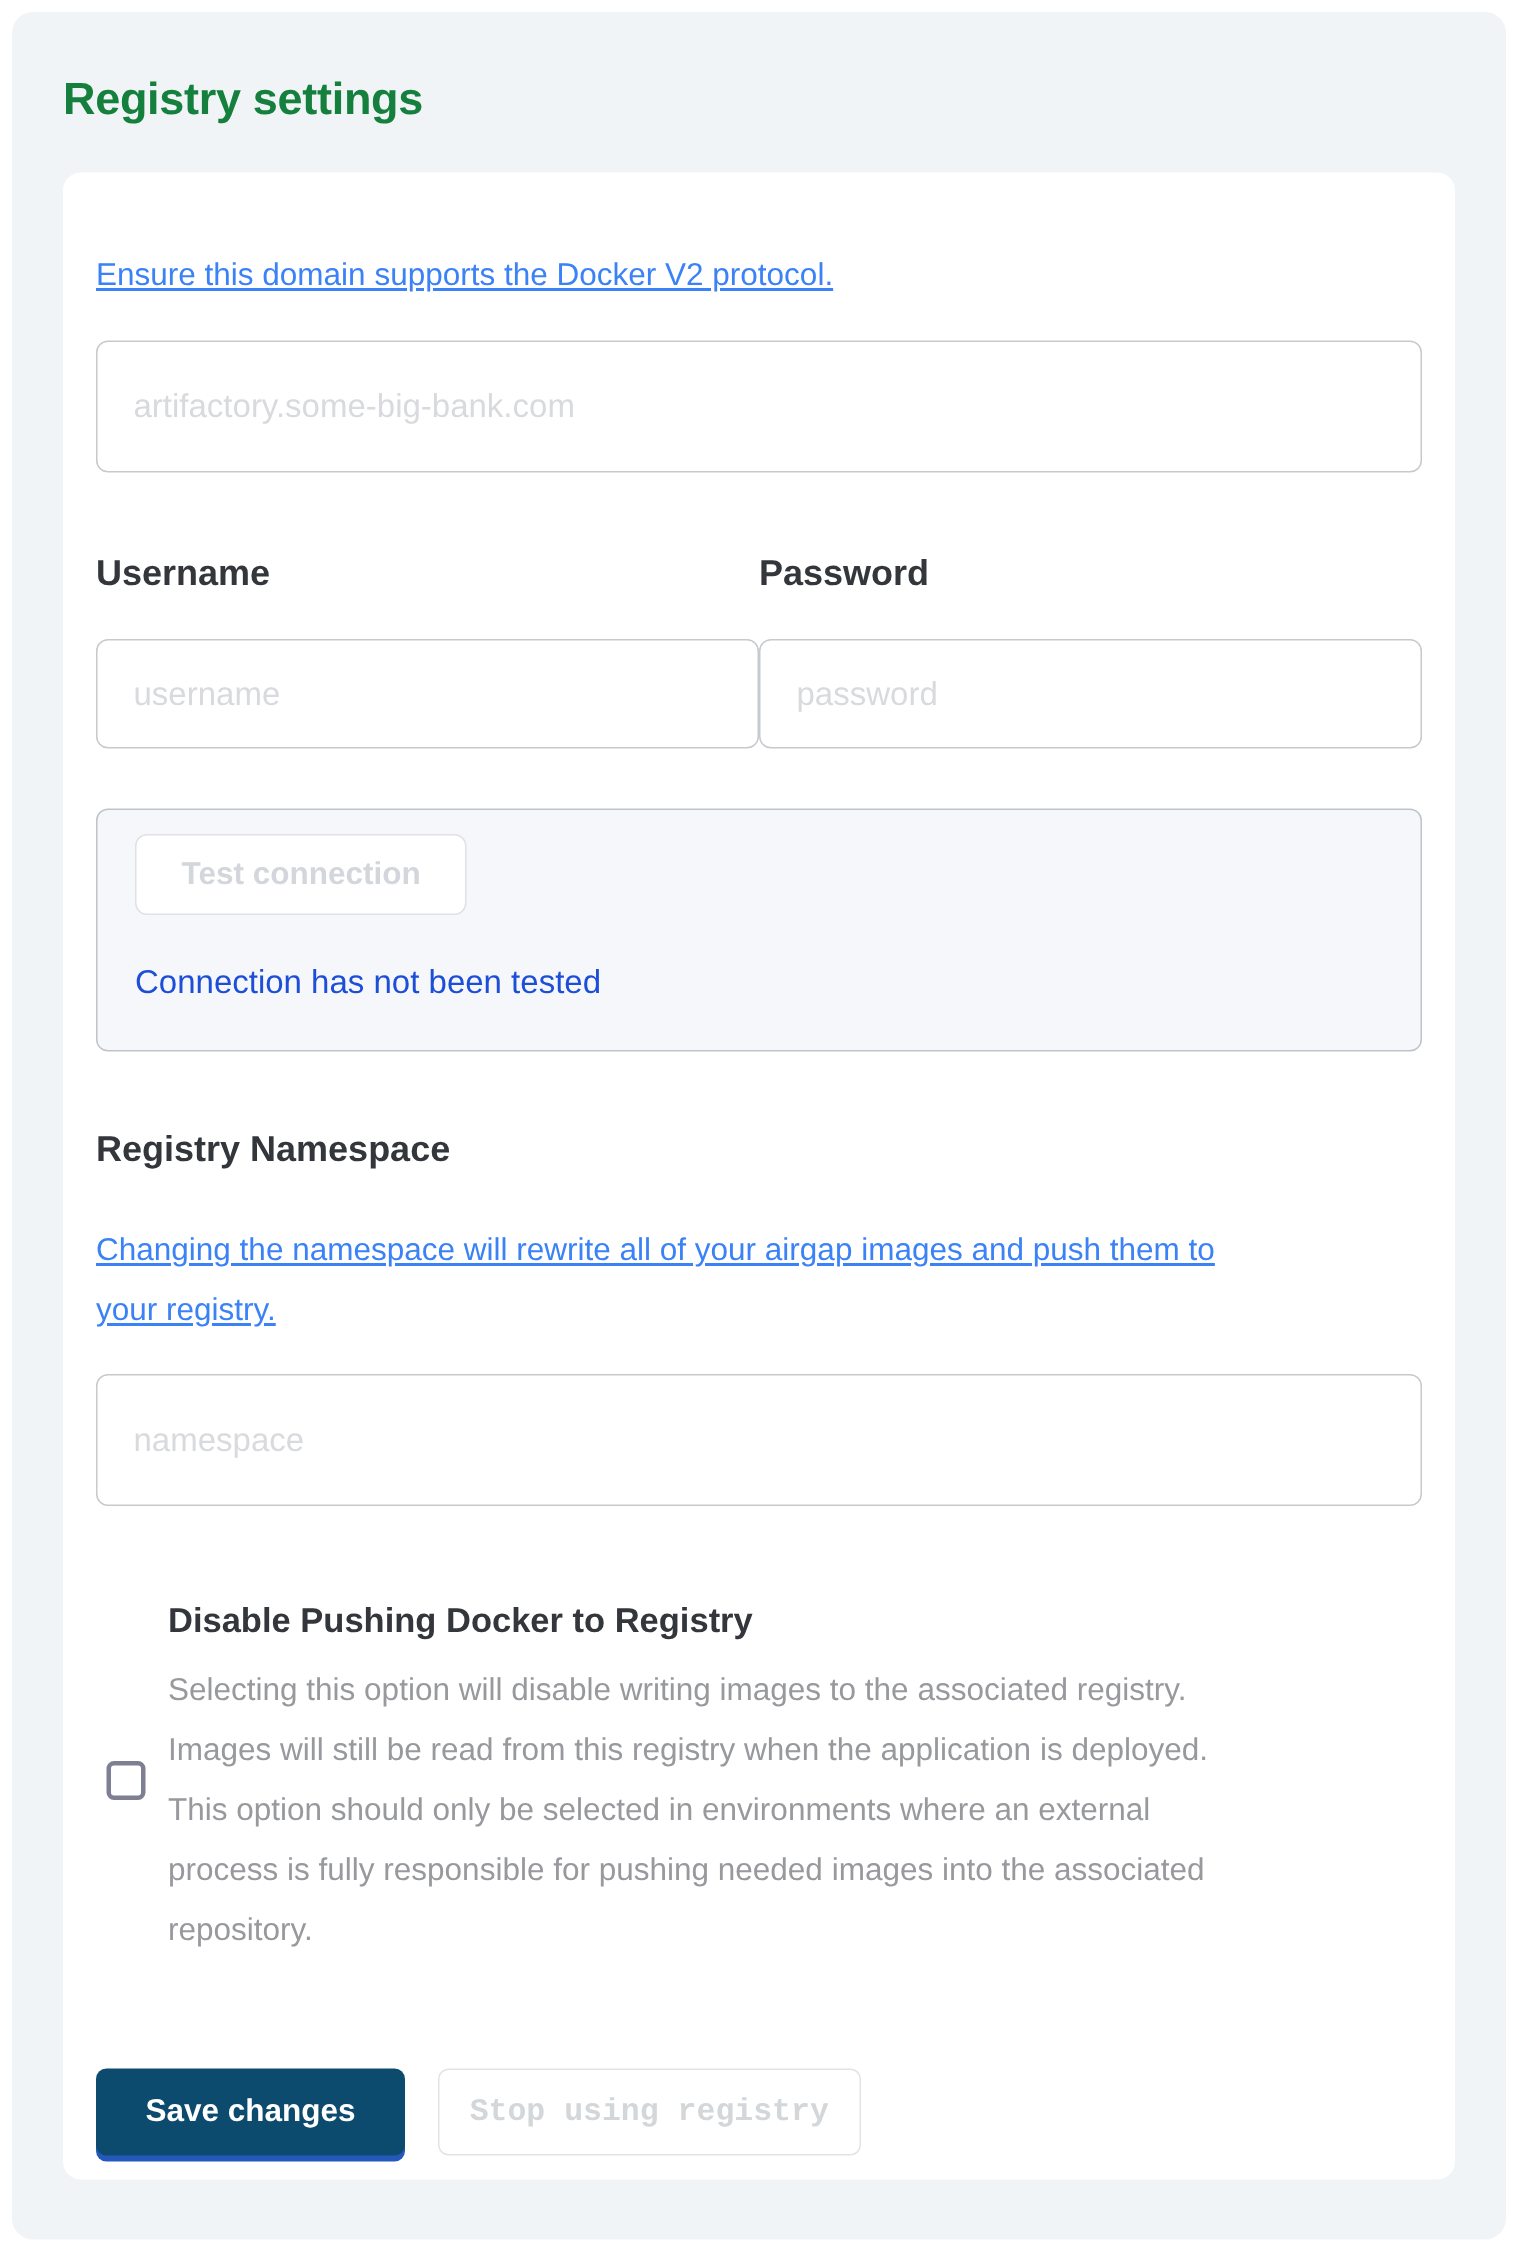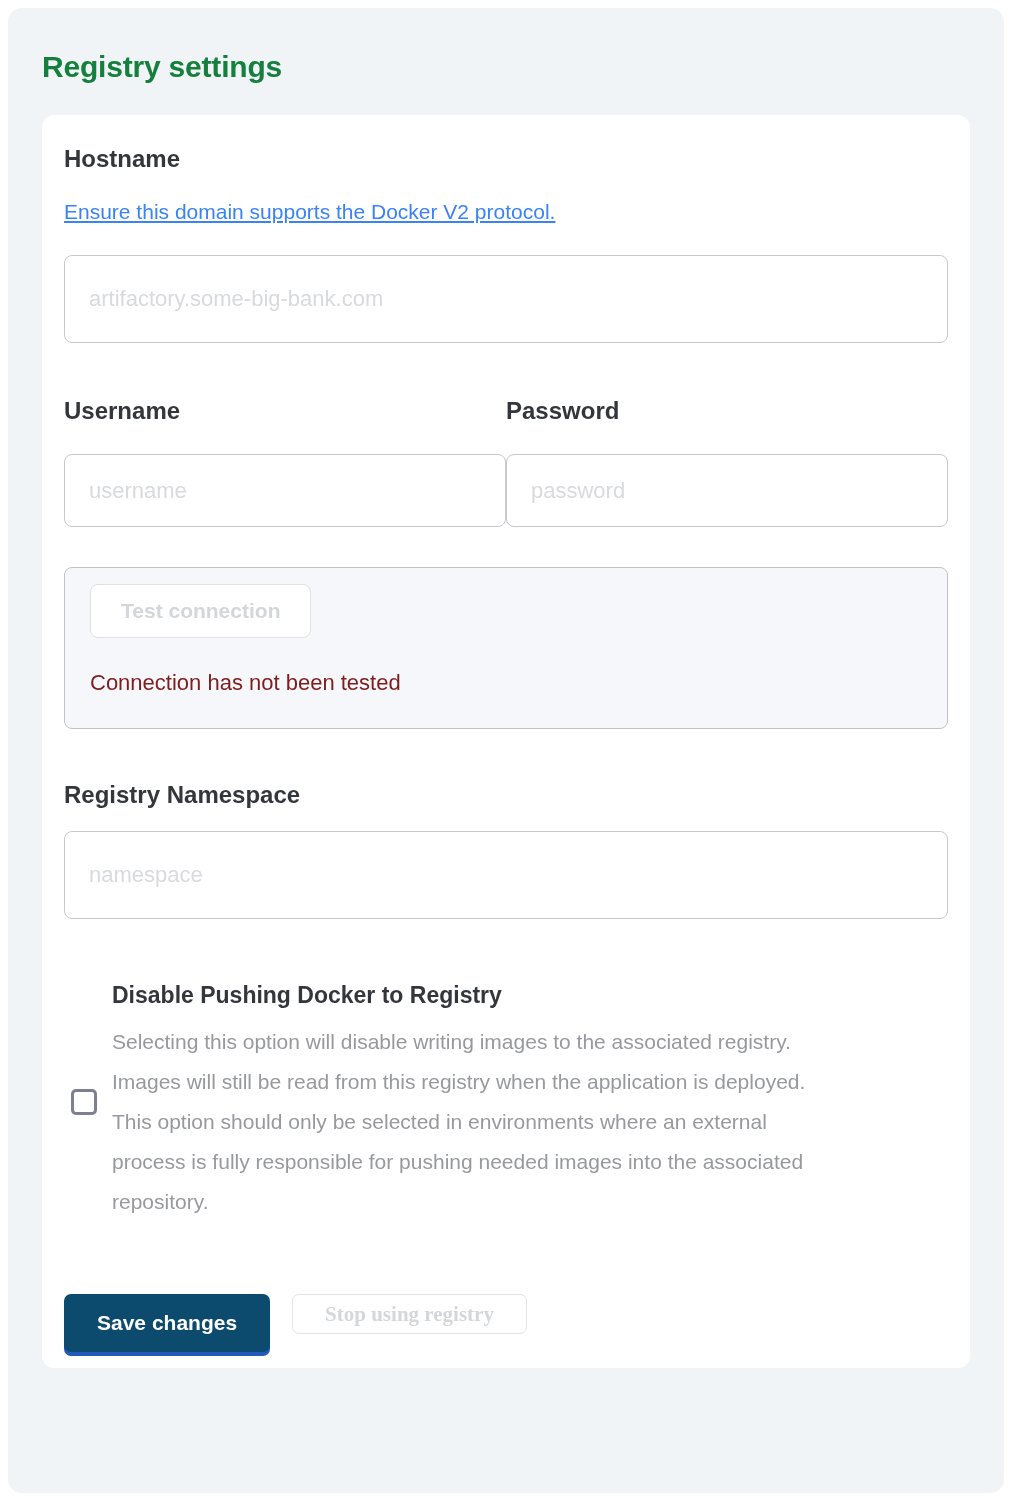--- a/index.html
+++ b/index.html
@@ -59,21 +59,21 @@
     border-radius: 8px;
     padding: 16px 25px 30px;
   }
   .test-btn {
     height: 54px; padding: 0 30px;
     background: #ffffff;
     border: 1px solid #dfe1e5; border-radius: 8px;
     font-size: 21px; font-weight: bold; color: #d3d6da;
     font-family: inherit;
   }
-  .test-status { margin: 30px 0 0; font-size: 22px; color: #7f1d1d; line-height: 30px; }
+  .test-status { margin: 30px 0 0; font-size: 22px; color: #1d4ed8; line-height: 30px; }
   .section-label { margin-top: 52px; }
   .namespace-input { margin-top: 22px; }
   .checkbox-row {
     display: flex; align-items: center;
     margin-top: 62px; padding-left: 7px; gap: 15px;
   }
   .checkbox {
     width: 26px; height: 26px; flex: none;
     border: 3px solid #7e7f93; border-radius: 5px;
     background: #fff; cursor: pointer;
@@ -87,56 +87,57 @@
   .btn-row { display: flex; gap: 22px; margin-top: 72px; align-items: flex-start; }
   .btn-primary {
     height: 58px; padding: 0 33px;
     background: #0c4a6e; border: none; border-radius: 7px;
     color: #ffffff; font-size: 21px; font-weight: bold;
     font-family: inherit;
     box-shadow: 0 4px 0 #2459bb;
     cursor: pointer;
   }
   .btn-secondary {
-    height: 40px; padding: 0 32px;
+    height: 58px; padding: 0 20px;
     background: #ffffff;
     border: 1px solid #e1e3e6; border-radius: 7px;
     color: #d4d7da; font-size: 21px; font-weight: bold;
-    font-family: Liberation Serif, serif;
+    font-family: Liberation Mono, monospace;
   }
 </style>
 </head>
 <body>
 
 <div class="panel">
   <h1 class="page-title">Registry settings</h1>
 
   <div class="card">
 
-    <div class="field-label">Hostname</div>
     <p class="help">Ensure this domain supports the Docker V2 protocol.</p>
     <input class="text-input" type="text" placeholder="artifactory.some-big-bank.com" style="">
 
     <div class="two-col">
       <div class="col">
         <div class="field-label">Username</div>
         <input class="text-input" type="text" placeholder="username" style="">
       </div>
       <div class="col">
         <div class="field-label">Password</div>
         <input class="text-input" type="password" placeholder="password" style="">
       </div>
     </div>
 
     <div class="test-panel">
       <button class="test-btn" type="button" disabled="">Test connection</button>
       <p class="test-status">Connection has not been tested</p>
     </div>
 
     <div class="field-label section-label">Registry Namespace</div>
+    <p class="help pre">Changing the namespace will rewrite all of your airgap images and push them to
+your registry.</p>
     <input class="text-input namespace-input" type="text" placeholder="namespace" style="">
 
     <div class="checkbox-row">
       <span class="checkbox" role="checkbox" aria-checked="false"></span>
       <div>
         <div class="cb-title">Disable Pushing Docker to Registry</div>
         <p class="cb-desc">Selecting this option will disable writing images to the associated registry.
 Images will still be read from this registry when the application is deployed.
 This option should only be selected in environments where an external
 process is fully responsible for pushing needed images into the associated

